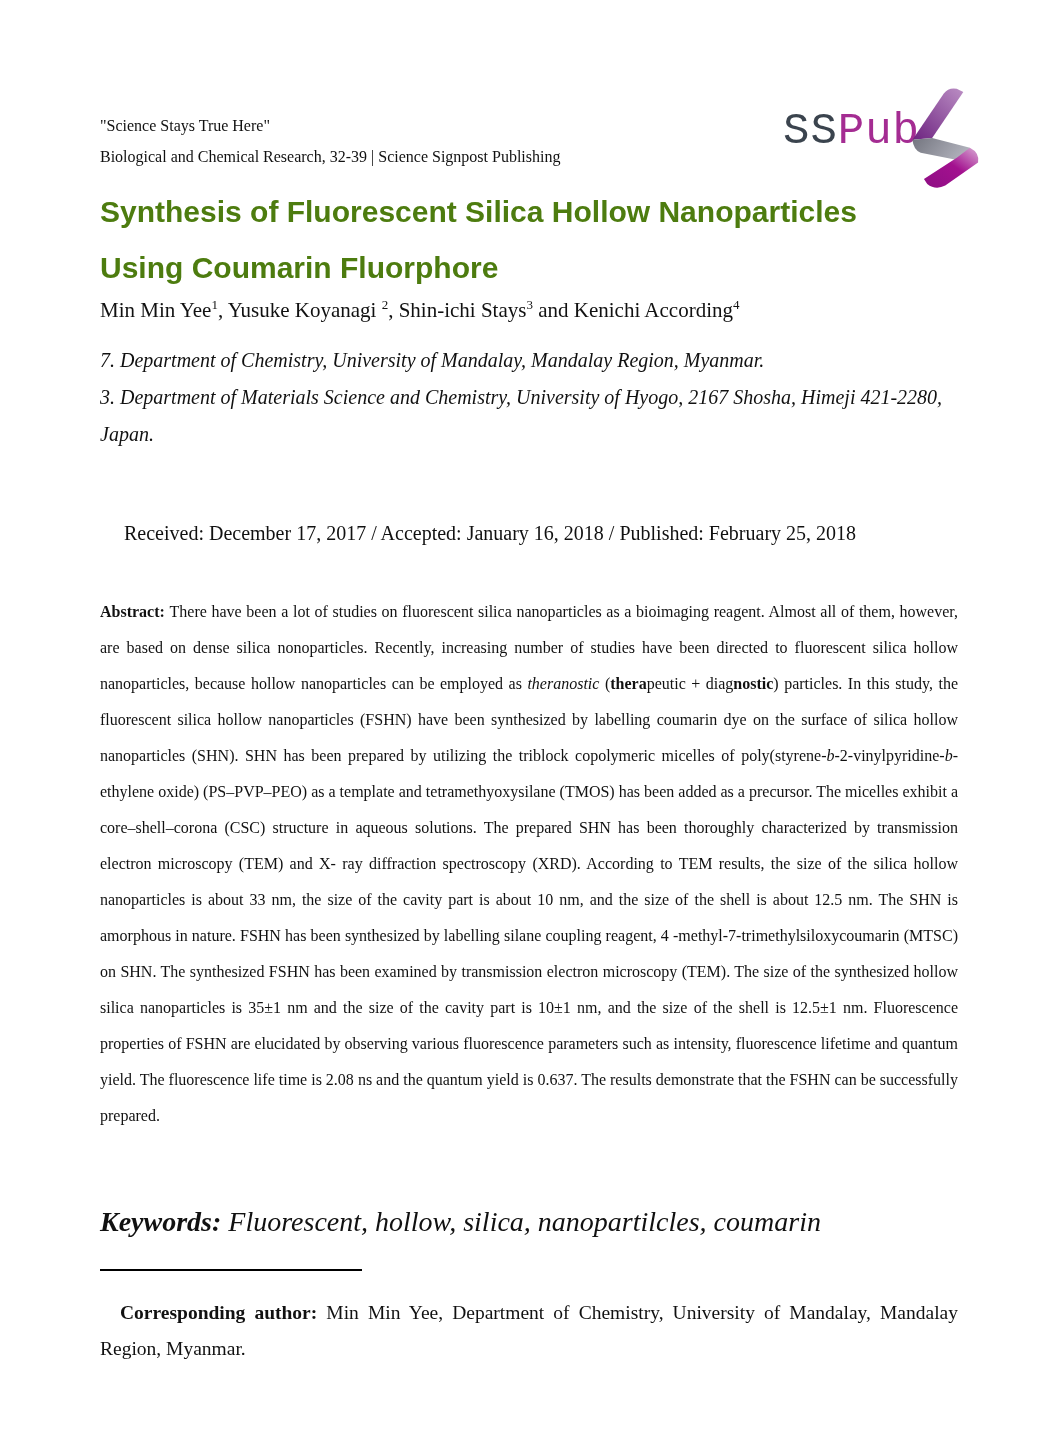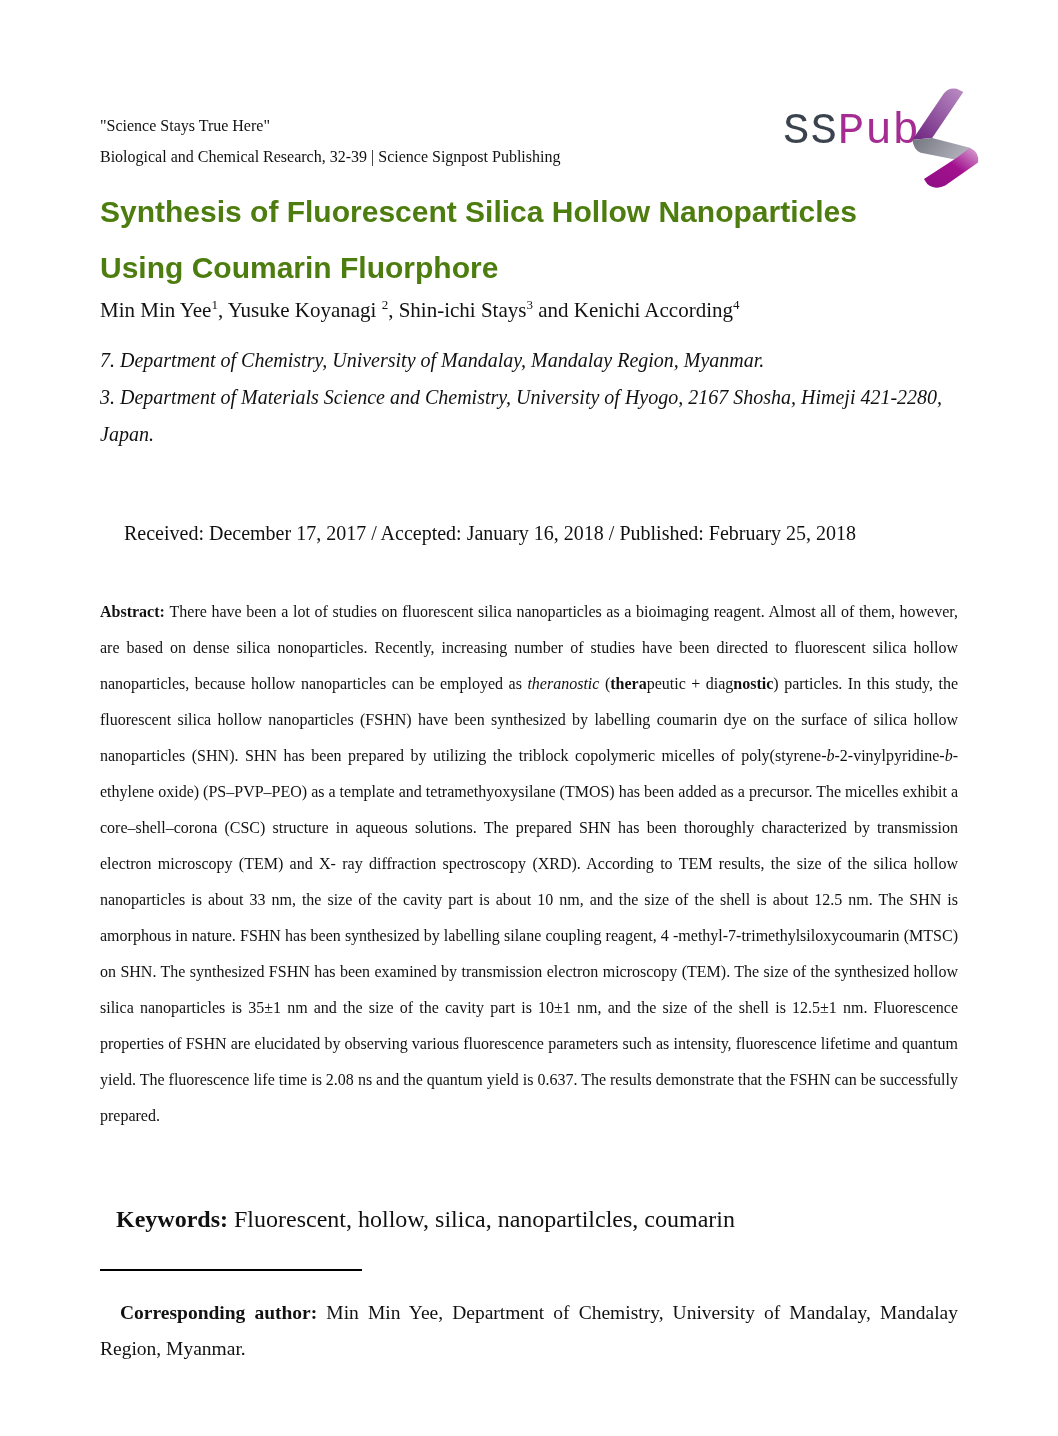--- a/index.html
+++ b/index.html
@@ -30,21 +30,21 @@
   .affils p.justify { text-align:justify; }
 
   
   .dates { position:absolute; left:100px; top:522px; font-size:20px;margin-left:24px; }
 
   
   .abstract { position:absolute; left:100px; top:594px; width:858px;
               font-size:16px; line-height:36px; text-align:justify; }
 
   
-  .keywords { position:absolute; left:116px; top:1206px; width:858px; font-size:24px; }
+  .keywords { position:absolute; left:100px; top:1206px; width:858px; font-size:28px;font-style:italic; }
 
   
   .footnote-rule { position:absolute; left:100px; top:1269px; width:262px; height:0;
                    border-top:2px solid #000; }
   .footnote { position:absolute; left:100px; top:1295px; width:858px;
               font-size:19.5px; line-height:36px; text-align:justify; text-indent:20px; }
 </style>
 </head>
 <body>
 

